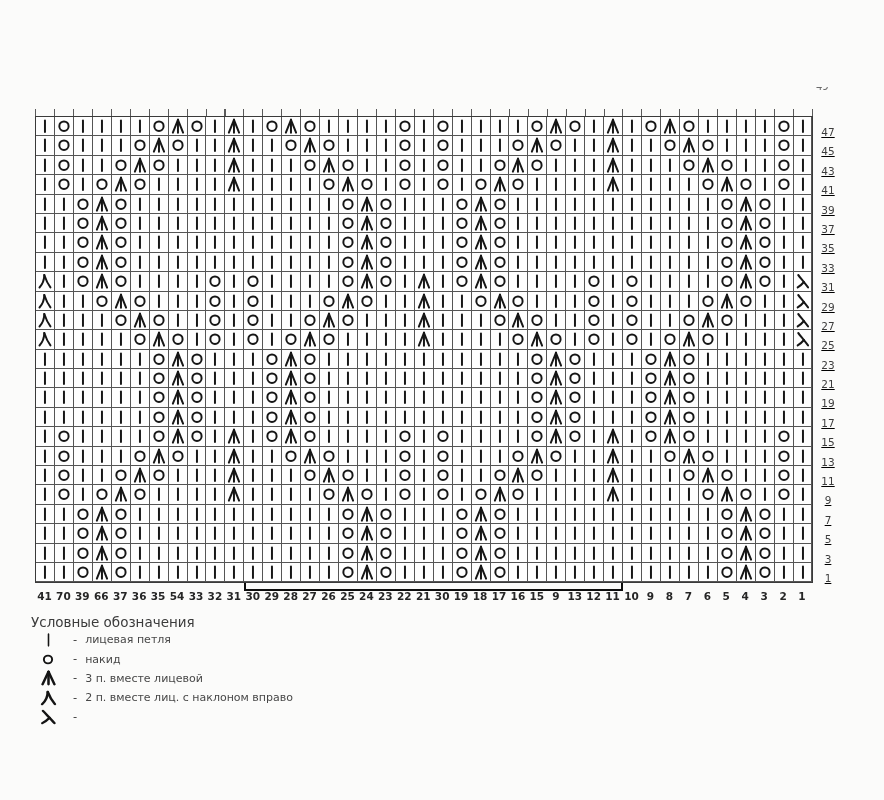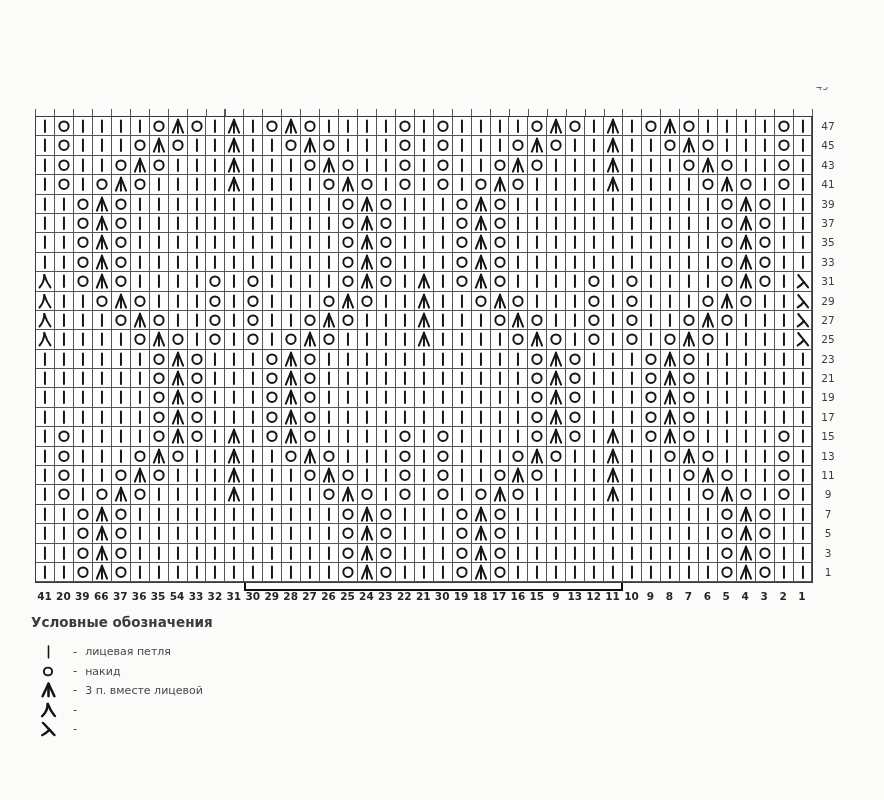--- a/index.html
+++ b/index.html
@@ -28,42 +28,42 @@
   }
   .cell{
     box-sizing:border-box;
     border-right:1px solid #555;border-bottom:1px solid #555;
     display:flex;align-items:center;justify-content:center;
   }
   .cell svg{width:100%;height:100%;display:block;}
   .sym path,.sym circle{stroke:#161616;stroke-width:2.1;fill:none;stroke-linecap:round;stroke-linejoin:round;}
   
   .rownums{
-    position:absolute;left:814px;top:117px;width:28px;
-    display:grid;grid-auto-rows:19.4px;
+    position:absolute;left:814px;top:123px;width:28px;
+    display:grid;grid-auto-rows:19.4px;text-decoration:underline;
   }
   .rownum{
     font-size:10.5px;color:#3c3c3c;line-height:19.4px;text-align:center;
   }
   
   .colnums{
     position:absolute;left:35px;top:589px;
     display:grid;grid-template-columns:repeat(41,18.95px);
   }
   .colnum{
     font-size:10.5px;font-weight:700;color:#262626;text-align:center;line-height:14px;
   }
   
   .bracket{
     position:absolute;height:8px;box-sizing:border-box;
     border-left:2.5px solid #0d0d0d;border-right:2.5px solid #0d0d0d;border-bottom:2.5px solid #0d0d0d;
   }
   
   .legend{position:absolute;left:31px;top:614px;}
-  .legend-title{font-size:13.5px;color:#3b3b3b;margin-bottom:12px;font-weight:bold;}
+  .legend-title{font-size:13.5px;color:#3b3b3b;margin-bottom:0;}
   .legend-item{display:flex;align-items:center;height:19.4px;}
   .licon{width:34px;display:flex;align-items:center;justify-content:center;flex:0 0 34px;}
   .lsym{width:21px;height:18px;}
   .lsym path,.lsym circle{stroke:#141414;stroke-width:2.3;fill:none;stroke-linecap:round;stroke-linejoin:round;}
   .lsym-i{width:13px;}
   .lsym-o{width:16px;height:15px;}
   .ldash{color:#4a4a4a;font-size:11.5px;margin:0 8px 0 8px;}
   .llabel{color:#474747;font-size:11px;white-space:nowrap;}
 </style>
 </head>
@@ -5264,21 +5264,21 @@
       <div class="rownum">7</div>
       <div class="rownum">5</div>
       <div class="rownum">3</div>
       <div class="rownum">1</div>
     </div>
 
   <div id="bracket" class="bracket" style="left: 244.45px; top: 582.6px; width: 379px;"></div>
 
   <div id="colnums" class="colnums">
       <div class="colnum">41</div>
-      <div class="colnum">20</div>
+      <div class="colnum">70</div>
       <div class="colnum">39</div>
       <div class="colnum">66</div>
       <div class="colnum">37</div>
       <div class="colnum">36</div>
       <div class="colnum">35</div>
       <div class="colnum">54</div>
       <div class="colnum">33</div>
       <div class="colnum">32</div>
       <div class="colnum">31</div>
       <div class="colnum">30</div>
@@ -5346,20 +5346,21 @@
           <span class="llabel">3 п. вместе лицевой</span>
         </div>
         <div class="legend-item">
           <div class="licon">
             <svg viewBox="0 0 19 19" preserveAspectRatio="none" class="lsym lsym-R">
               <path d="M8.8 3.1 C8.7 7.9 7.1 12.5 3.7 16"></path>
               <path d="M8.8 3.1 C10.6 8.5 13 13 15.3 16"></path>
             </svg>
           </div>
           <span class="ldash">-</span>
+          <span class="llabel">2 п. вместе лиц. с наклоном вправо</span>
         </div>
         <div class="legend-item">
           <div class="licon">
             <svg viewBox="0 0 19 19" preserveAspectRatio="none" class="lsym lsym-L">
               <path d="M4.5 3.1 C7.5 6.9 11.5 11.5 14.9 16"></path>
               <path d="M10.5 10.3 C8.5 12.6 6.2 14.6 3.9 16"></path>
             </svg>
           </div>
           <span class="ldash">-</span>
         </div>

